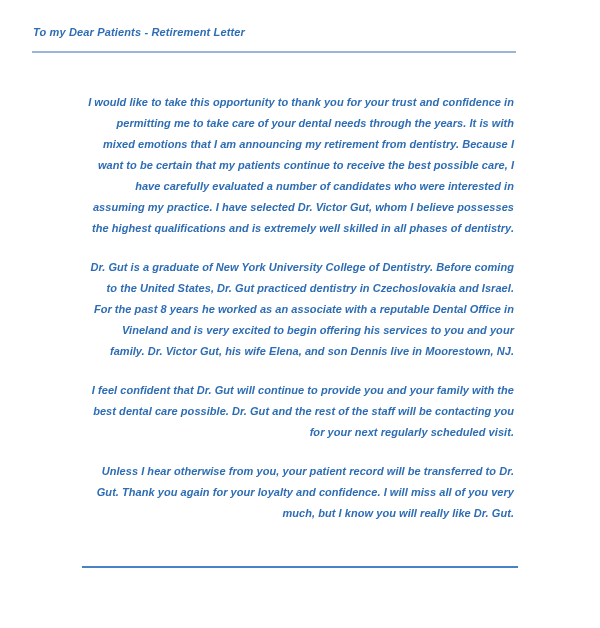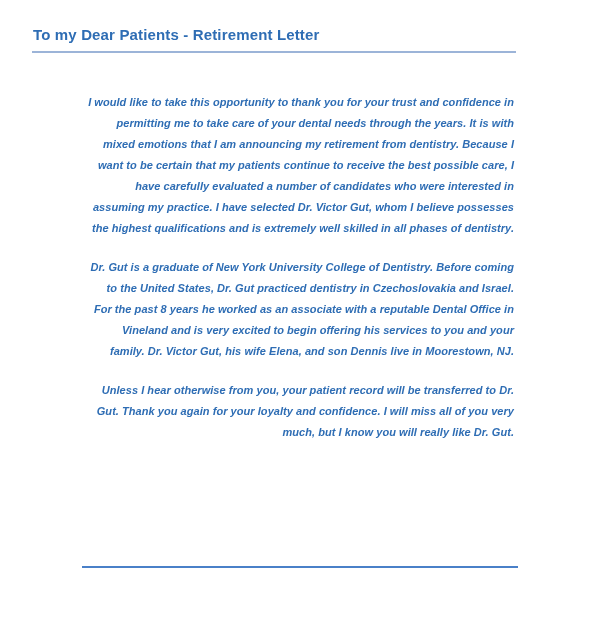--- a/index.html
+++ b/index.html
@@ -18,22 +18,23 @@
     position: relative;
     width: 600px;
     height: 628px;
     background: #ffffff;
     box-sizing: border-box;
   }
   .doc-title {
     position: absolute;
     left: 33px;
     top: 26px;
-    font-size: 15px;
+    font-size: 11px;
     font-weight: bold;
+    font-style: italic;
     color: #2E6DB4;
     letter-spacing: 0.15px;
     white-space: nowrap;
   }
   .rule-top {
     position: absolute;
     left: 32px;
     top: 51px;
     width: 484px;
     height: 2px;
@@ -92,19 +93,20 @@
 
 <div class="page">
 
   <div class="doc-title">To my Dear Patients - Retirement Letter</div>
 
   <div class="rule-top"></div>
 
   <div class="letter-body">
     <p class="para">I would like to take this opportunity to thank you for your trust and confidence in permitting me to take care of your dental needs through the years. It is with mixed emotions that I am announcing my retirement from dentistry. Because I want to be certain that my patients continue to receive the best possible care, I have carefully evaluated a number of candidates who were interested in assuming my practice. I have selected Dr. Victor Gut, whom I believe possesses the highest qualifications and is extremely well skilled in all phases of dentistry.</p>
     <p class="para">Dr. Gut is a graduate of New York University College of Dentistry. Before coming to the United States, Dr. Gut practiced dentistry in Czechoslovakia and Israel. For the past 8 years he worked as an associate with a reputable Dental Office in Vineland and is very excited to begin offering his services to you and your family. Dr. Victor Gut, his wife Elena, and son Dennis live in Moorestown, NJ.</p>
+    <p class="para">I feel confident that Dr. Gut will continue to provide you and your family with the best dental care possible. Dr. Gut and the rest of the staff will be contacting you for your next regularly scheduled visit.</p>
     <p class="para">Unless I hear otherwise from you, your patient record will be transferred to Dr. Gut. Thank you again for your loyalty and confidence. I will miss all of you very much, but I know you will really like Dr. Gut.</p>
   </div>
 
 
   <div class="rule-bottom"></div>
 
 </div>
 
 </body></html>

